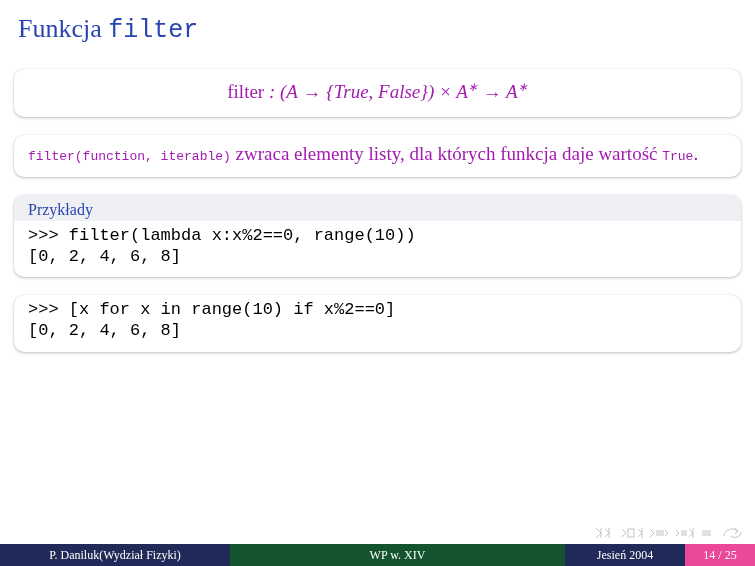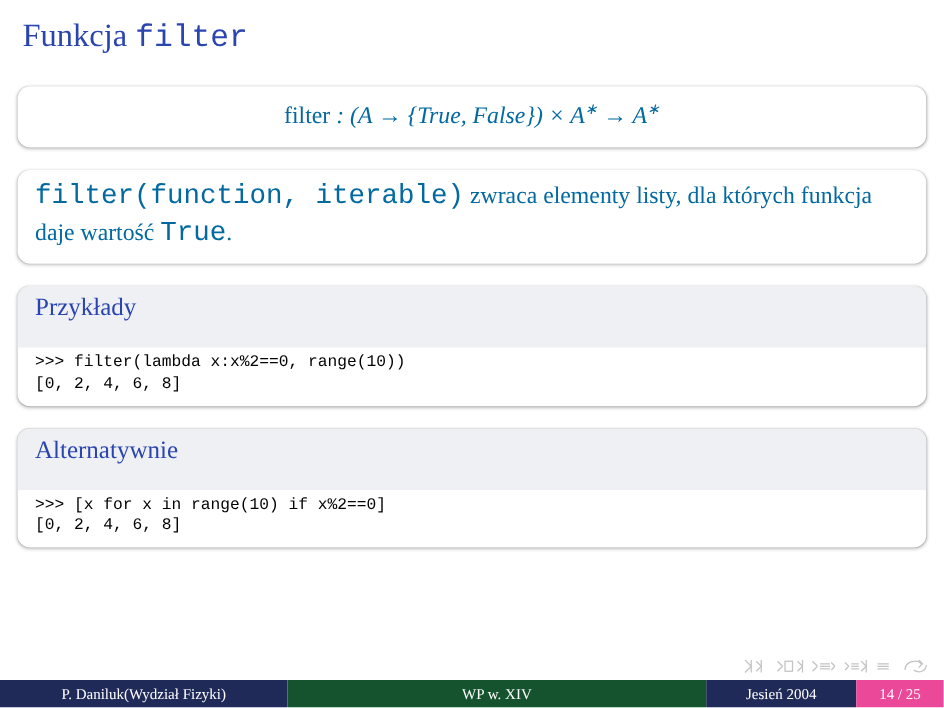--- a/index.html
+++ b/index.html
@@ -32,47 +32,47 @@
   .block {
     margin: 10px 4px 18px 4px;
     border-radius: 10px;
     background: #ffffff;
     box-shadow: 0 1px 3px rgba(0,0,0,0.25), 0 0 1px rgba(0,0,0,0.15);
     overflow: hidden;
   }
   .block-header {
     background: #eef0f4;
     color: #2a44b0;
-    font-size: 20px;
-    padding: 6px 14px 20px 14px;
+    font-size: 16px;
+    padding: 6px 14px 2px 14px;
   }
   .block-body {
     font-size: 19px;
-    color: #0369a1;
+    color: #a21caf;
     padding: 6px 14px 10px 14px;
     line-height: 1.35;
   }
   .block-body.centered { text-align: center; padding: 10px 14px 12px 14px; font-style: italic;}
   .block-body .mono, pre.code {
     font-family: 'Courier New', monospace;
     font-style: normal;
   }
   .filter-formula {
     font-size: 19px;
     font-style: italic;
   }
   .filter-formula .roman { font-style: normal; }
   .filter-formula sup { font-size: 12px; vertical-align: super; }
   pre.code {
-    font-size: 13px;
+    font-size: 17px;
     padding: 4px 14px 10px 14px;
     white-space: pre;
     line-height: 1.25;
   }
-  .mixed-line .mono { font-family: 'Courier New', monospace; font-size: 22px; }
+  .mixed-line .mono { font-family: 'Courier New', monospace; font-size: 13px; }
 
   .nav-icons {
     position: absolute;
     right: 12px;
     bottom: 26px;
     display: flex;
     gap: 6px;
     align-items: center;
     color: #b9b9b9;
     font-size: 12px;
@@ -123,21 +123,20 @@
       </div>
     </div>
 
     <div class="block">
       <div class="block-header">Przykłady</div>
       <pre class="code">&gt;&gt;&gt; filter(lambda x:x%2==0, range(10))
 [0, 2, 4, 6, 8]</pre>
     </div>
 
     <div class="block">
-      <div class="block-header">Alternatywnie</div>
       <pre class="code">&gt;&gt;&gt; [x for x in range(10) if x%2==0]
 [0, 2, 4, 6, 8]</pre>
     </div>
 
   </div>
 
   <div class="nav-icons">
     <span class="grp">
       <svg width="20" height="12">
           <path d="M6 6 L1 1 M6 6 L1 11 M6 1 L6 11" stroke="#c3c3c3" stroke-width="1" fill="none"></path>

